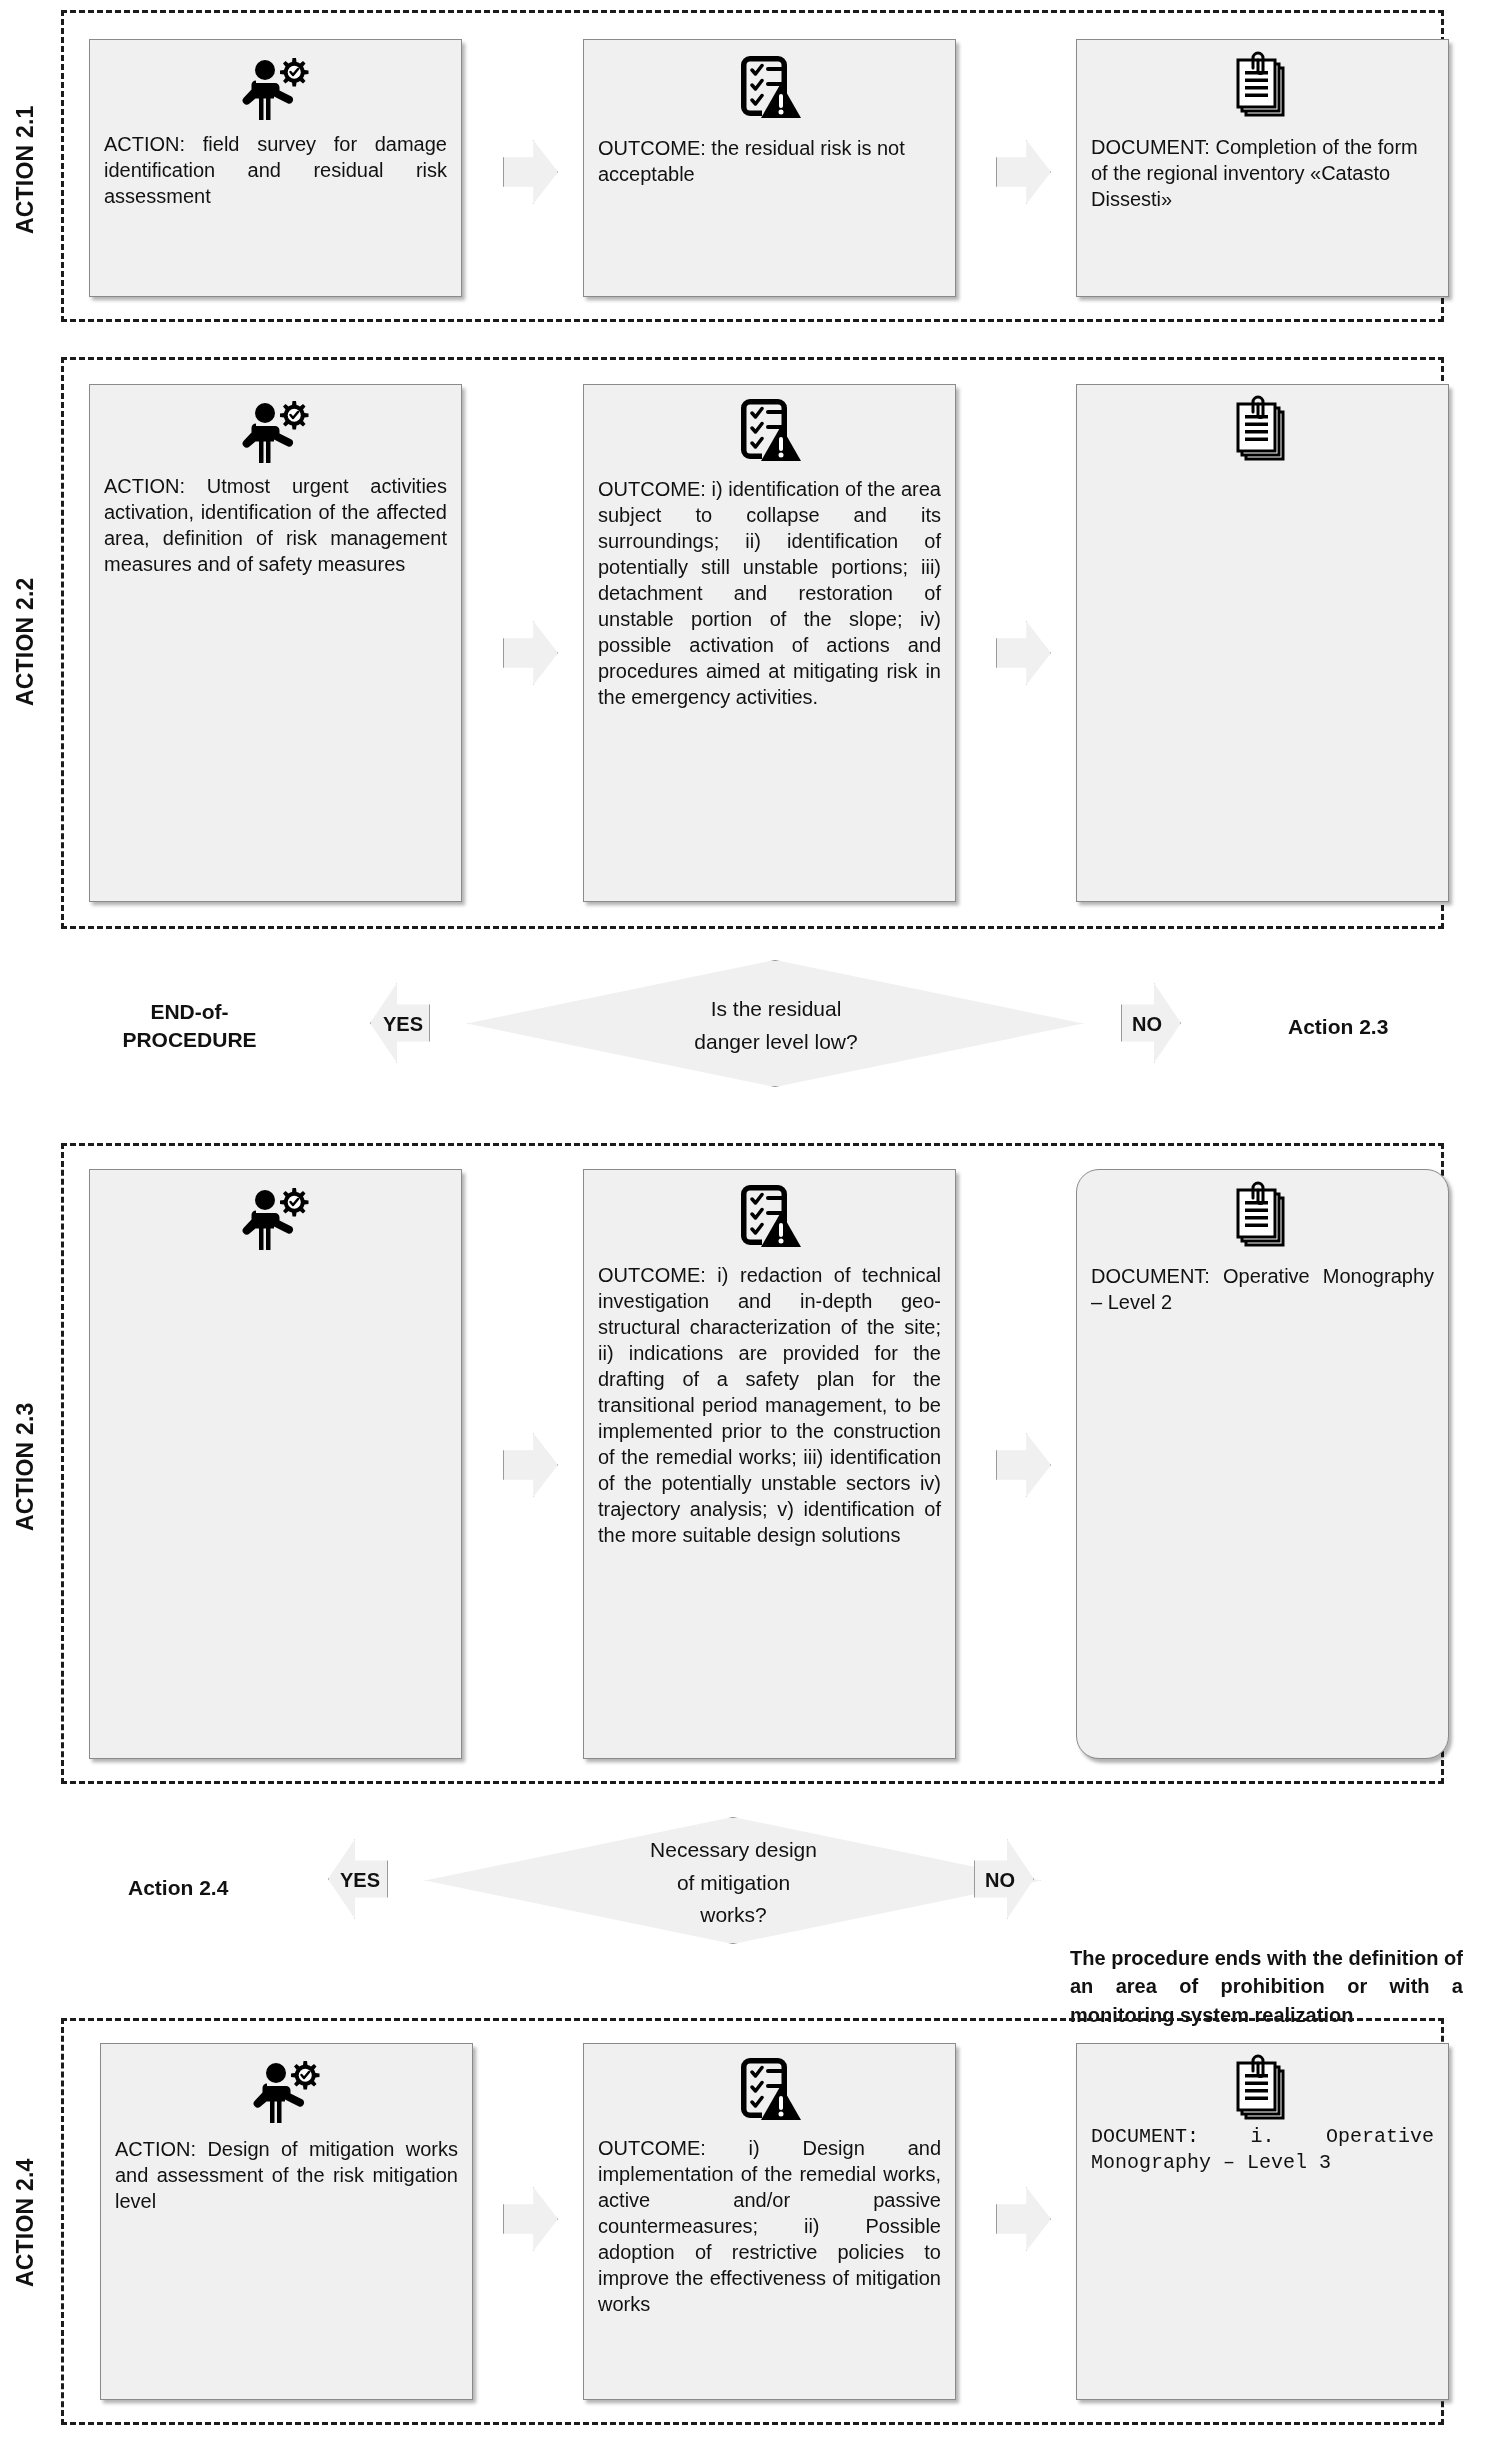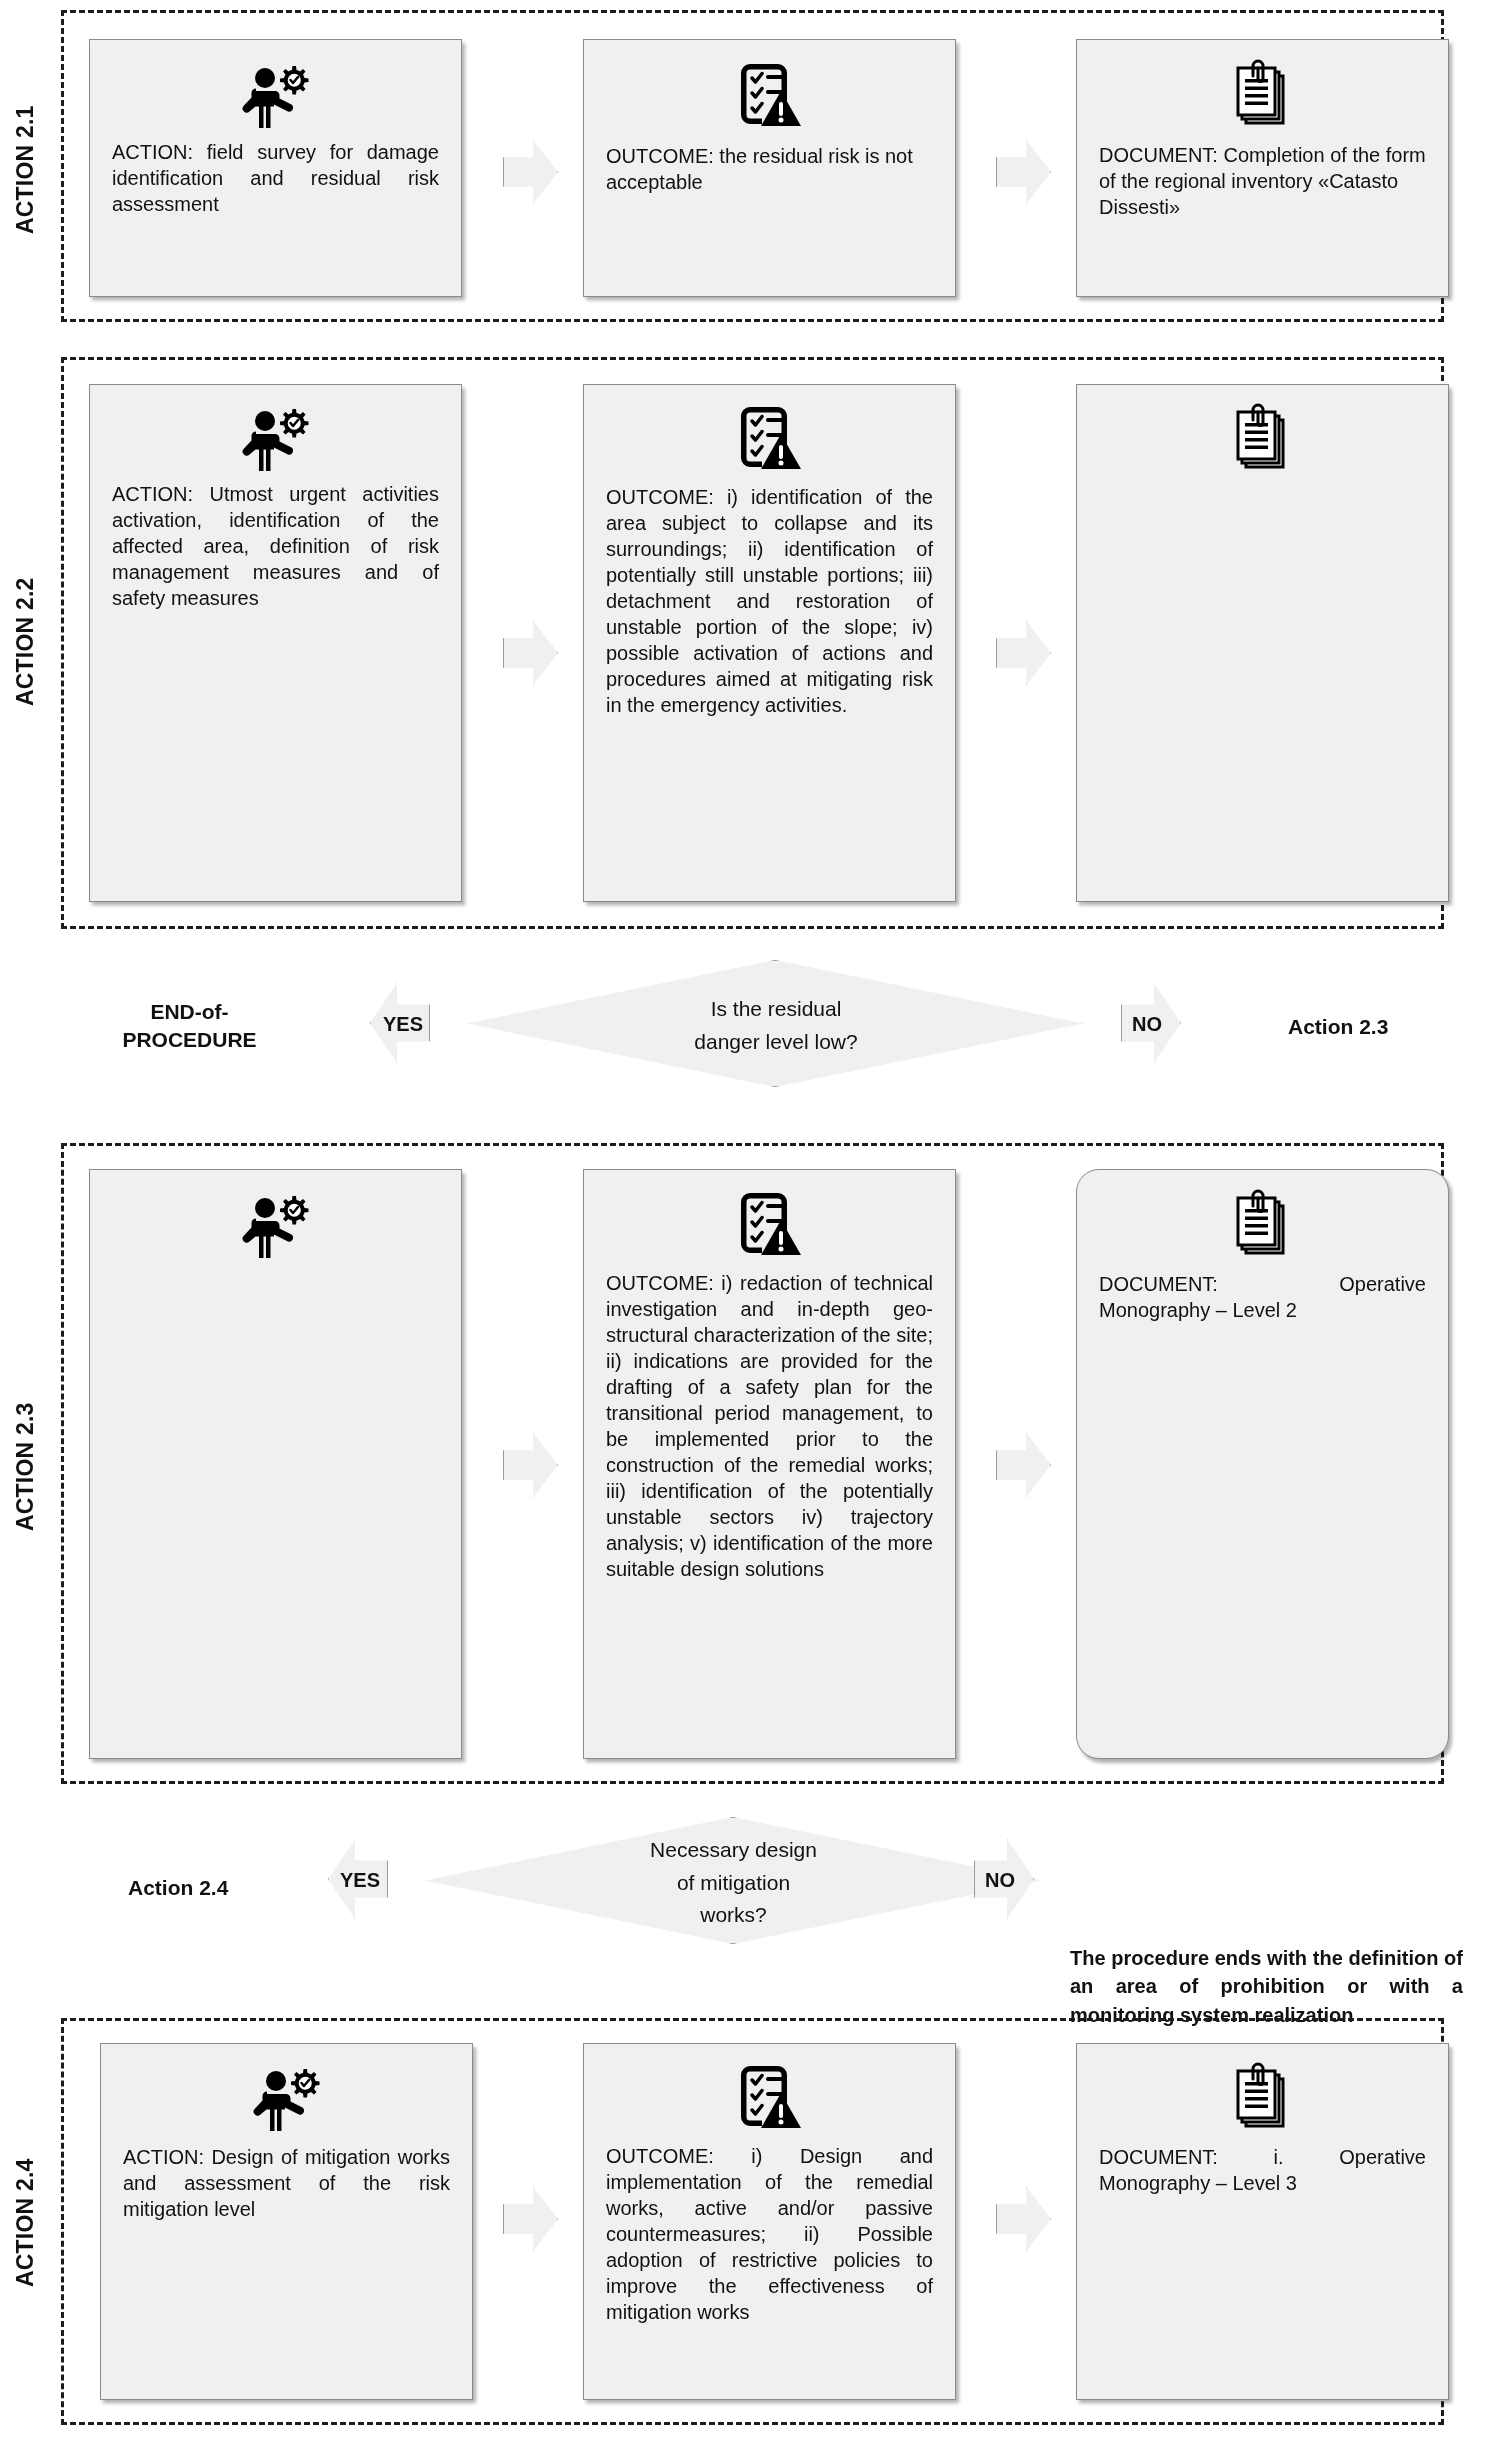--- a/index.html
+++ b/index.html
@@ -29,21 +29,21 @@
     text-align: center;
     white-space: nowrap;
   }
 
   
   .card {
     position: absolute;
     background: #f0f0f0;
     border: 1.5px solid #8a8a8a;
     box-shadow: 3px 3.5px 3.5px rgba(0,0,0,0.30);
-    padding: 8px;
+    padding: 0;
   }
   .card .icon-wrap {
     width: 100%;
     display: flex;
     justify-content: center;
     align-items: flex-start;
   }
   .card .body {
     font-size: 20px;
     line-height: 1.30;
@@ -337,15 +337,15 @@
       <rect x="32" y="34" width="74" height="94" fill="#fff" stroke="#000" stroke-width="6"></rect>
       <rect x="24" y="26" width="74" height="94" fill="#fff" stroke="#000" stroke-width="6"></rect>
       <rect x="16" y="18" width="74" height="94" fill="#fff" stroke="#000" stroke-width="6"></rect>
       <rect x="30" y="40" width="46" height="7" fill="#000"></rect>
       <rect x="30" y="55" width="46" height="7" fill="#000"></rect>
       <rect x="30" y="70" width="46" height="7" fill="#000"></rect>
       <rect x="30" y="85" width="46" height="7" fill="#000"></rect>
       <path d="M46 34 v-20 a10 10 0 0 1 20 0 v26 a5 5 0 0 1 -10 0 v-22" fill="none" stroke="#000" stroke-width="6" stroke-linecap="round"></path>
     </svg>
   </div>
-  <div class="body" style="margin-top:12px;">DOCUMENT: i. Operative Monography – Level 3</div>
+  <div class="body" style="font-family:Liberation Mono, monospace;">DOCUMENT: i. Operative Monography – Level 3</div>
 </div>
 
 
 </body></html>

